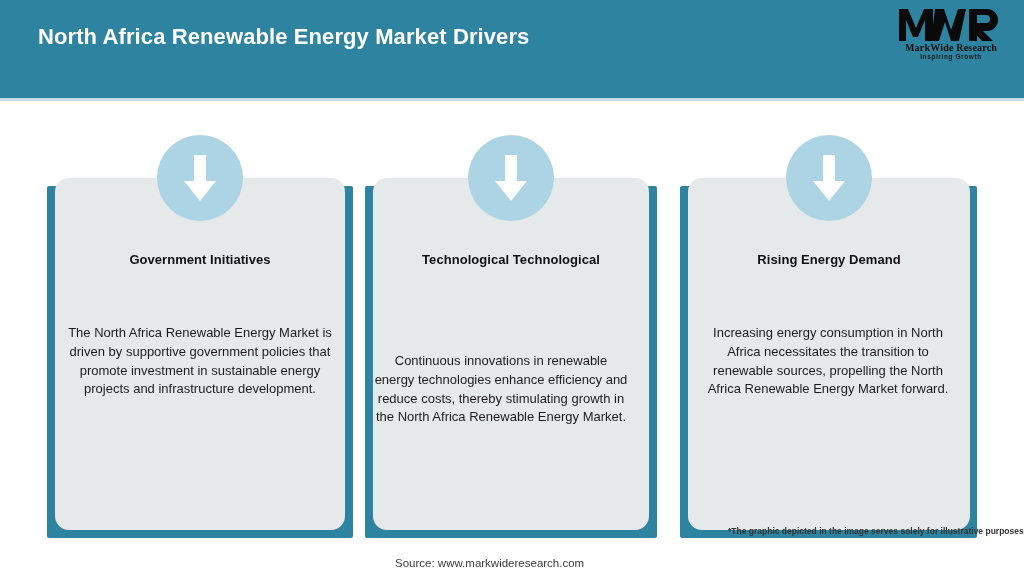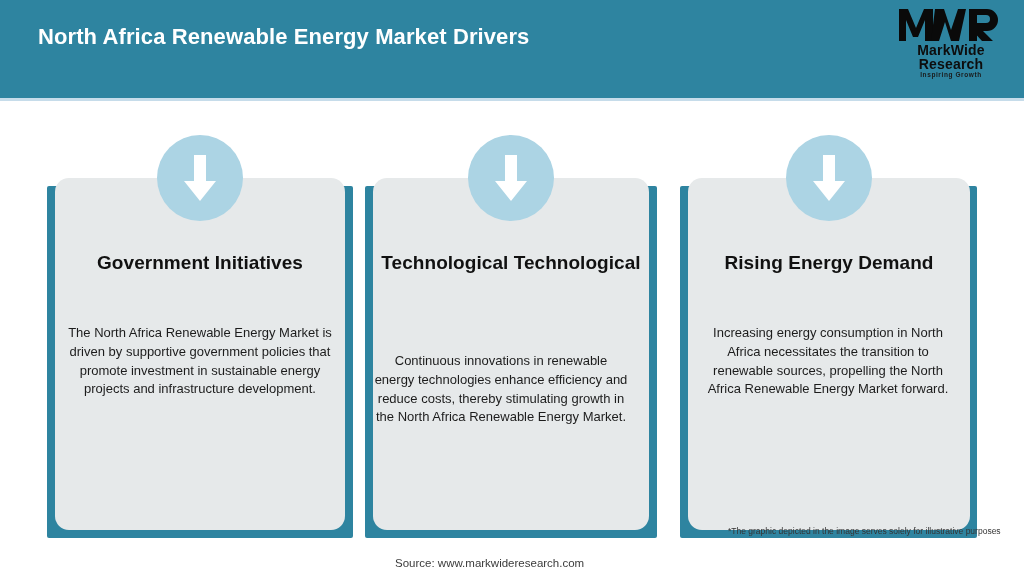--- a/index.html
+++ b/index.html
@@ -51,25 +51,26 @@
     width: 110px;
     text-align: center;
     line-height: 1;
   }
   .logo-mark {
     display: block;
     height: 34px;
   }
   .logo-name {
     display: block;
-    font-size: 14px;
+    font-size: 10px;
     font-weight: bold;
     color: #0d0d0d;
     letter-spacing: 0.2px;
     margin-top: 1px;
+    font-family: Liberation Serif, serif;
   }
   .logo-tag {
     display: block;
     font-size: 6.5px;
     font-weight: bold;
     color: #1a1a1a;
     letter-spacing: 0.6px;
     margin-top: 1px;
   }
 
@@ -110,21 +111,21 @@
     align-items: center;
     justify-content: center;
   }
   .card-icon svg { display: block; }
   .card-title {
     position: absolute;
     left: 0;
     top: 74px;
     width: 100%;
     text-align: center;
-    font-size: 19px;
+    font-size: 13px;
     font-weight: bold;
     color: #111111;
     letter-spacing: 0.05px;
   }
   .card-text {
     position: absolute;
     top: 146px;
     font-size: 13px;
     line-height: 18.8px;
     color: #1c1c1c;
@@ -141,20 +142,21 @@
     color: #3b3b3b;
     white-space: nowrap;
   }
   .footer-note {
     position: absolute;
     left: 728px;
     top: 526px;
     font-size: 8.5px;
     color: #333333;
     white-space: nowrap;
+    font-weight: bold;
   }
 </style>
 </head>
 <body>
 
 <div class="header-bar"></div>
 <div class="header-title">North Africa Renewable Energy Market Drivers</div>
 <div class="header-underline"></div>
 
 <div class="logo">

